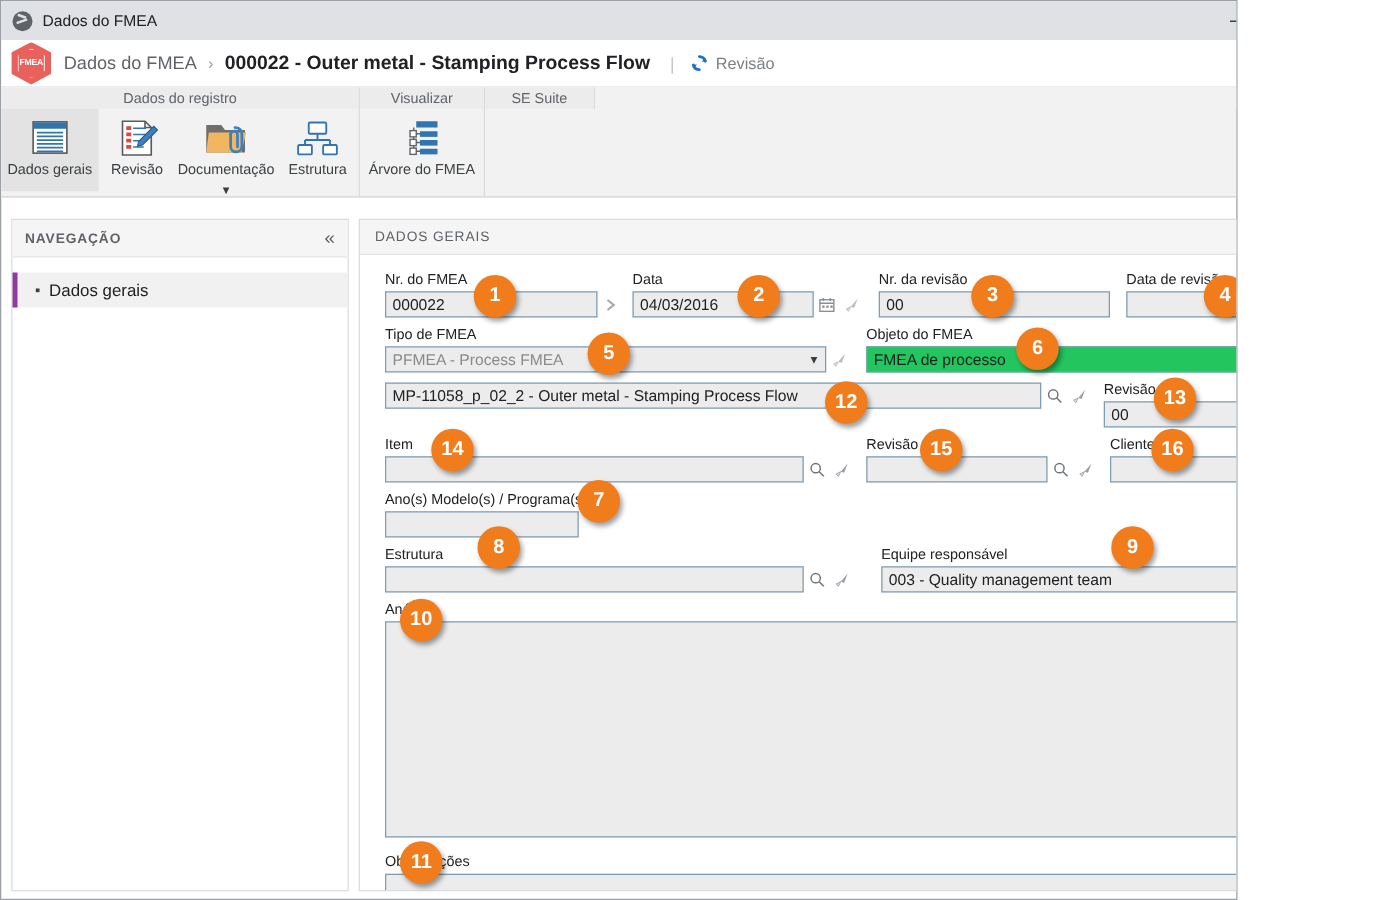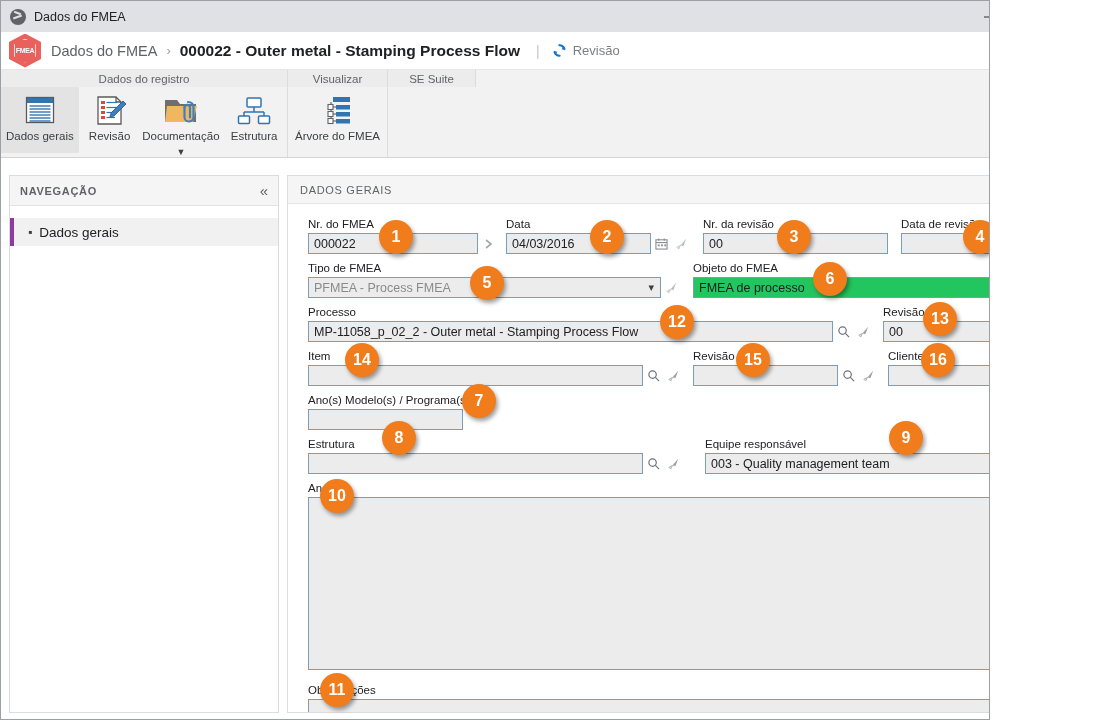--- a/index.html
+++ b/index.html
@@ -503,21 +503,20 @@
 
         <div class="fld" style="width:370px; margin-left:12px">
           <div class="lab">Objeto do FMEA</div>
           <div class="inp" style="width:370px; background:#22c55e">FMEA de processo</div>
         </div>
       </div>
 
       <div class="row">
 
         <div class="fld" style="width:565px">
-          <div class="lab">Processo</div>
           <div class="inline">
             <div class="inp" style="width:527px">MP-11058_p_02_2 - Outer metal - Stamping Process Flow</div>
             <div class="btnbox">
               <svg width="13" height="13" viewBox="0 0 14 14">
                   <circle cx="6" cy="6" r="4" fill="none" stroke="#6f7479" stroke-width="1.3"></circle>
                   <line x1="9" y1="9" x2="13" y2="13" stroke="#6f7479" stroke-width="1.3"></line>
                 </svg>
             </div>
             <div class="btnbox">
               <svg width="13" height="13" viewBox="0 0 14 14">

